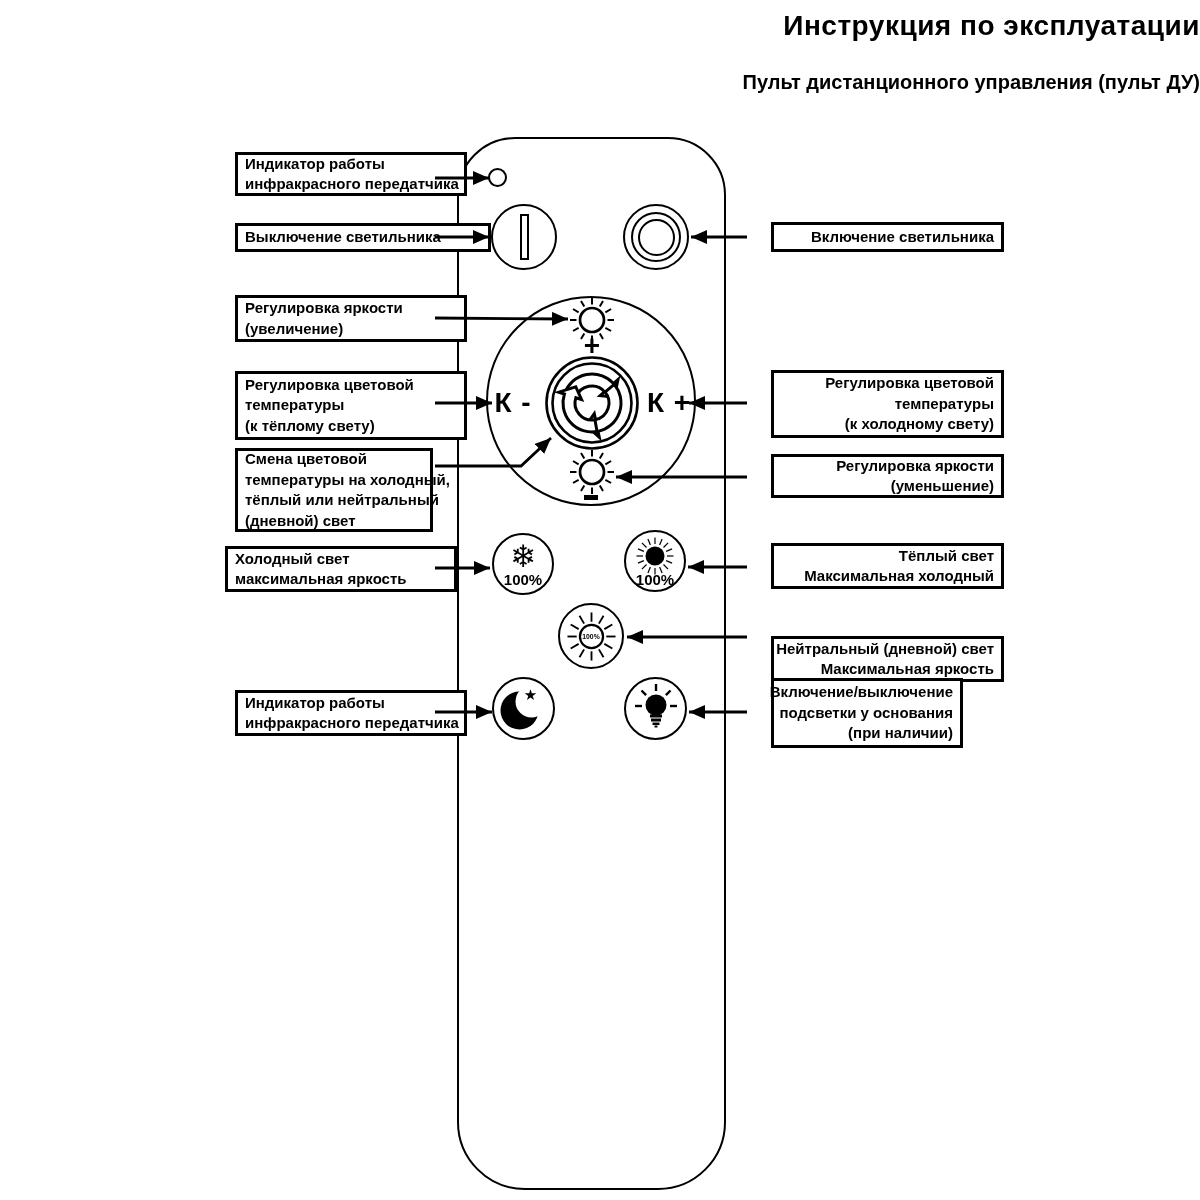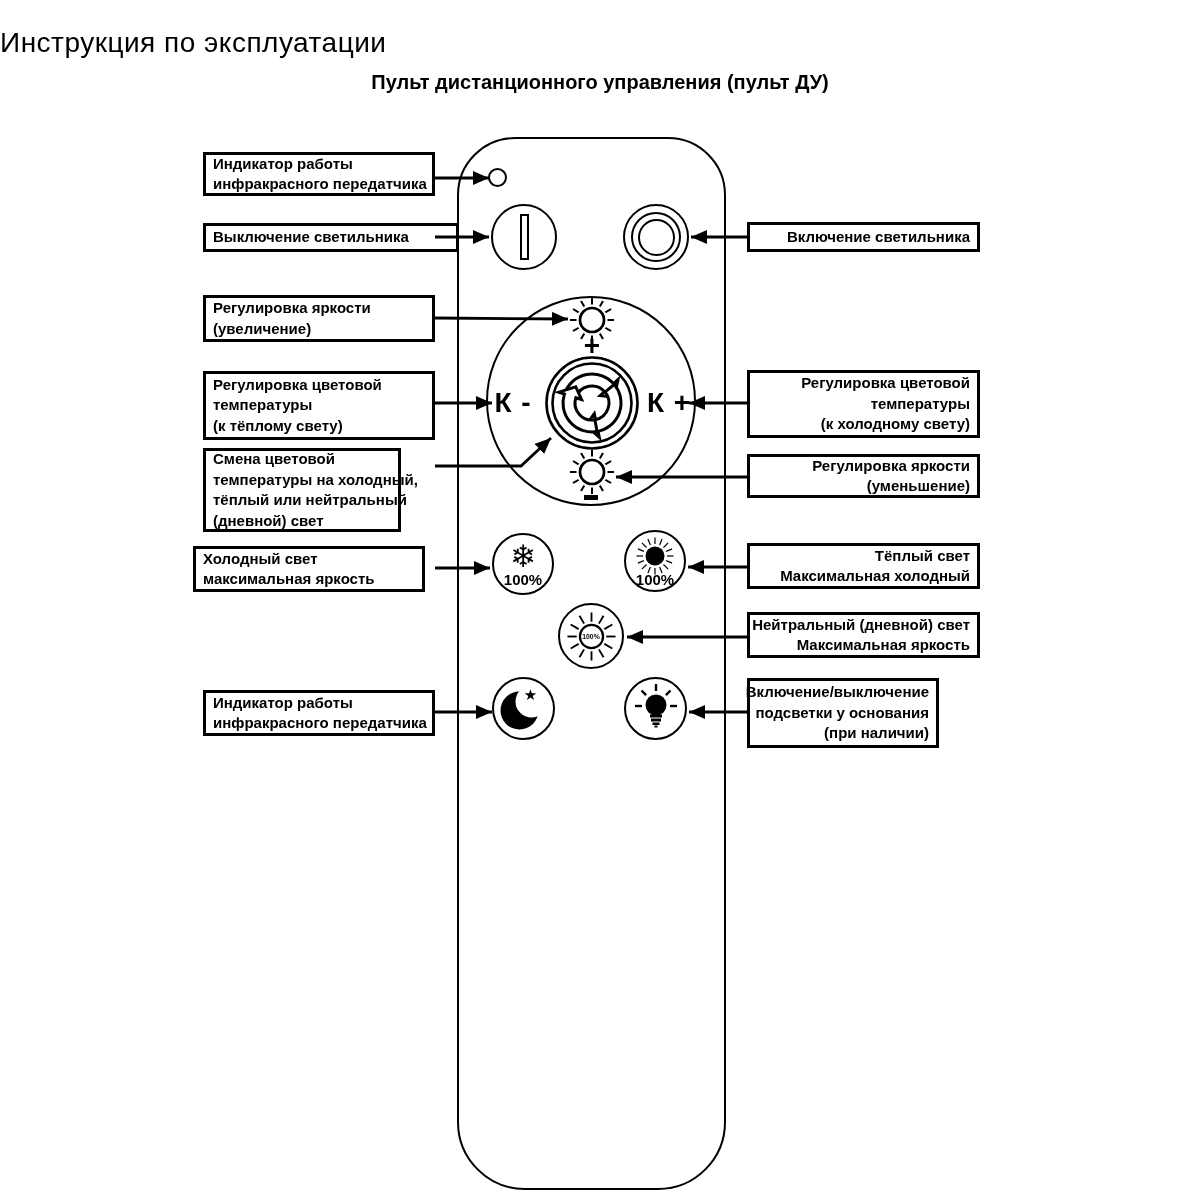--- a/index.html
+++ b/index.html
@@ -1,26 +1,26 @@
 <!DOCTYPE html>
 <html><head>
 <meta charset="utf-8">
 <style>
   html,body{margin:0;padding:0;background:#fff;}
   #canvas{position:relative;width:1200px;height:1200px;background:#fff;overflow:hidden;
           font-family:"Liberation Sans",sans-serif;color:#000;}
-  .title{position:absolute;left:0;top:10px;width:1200px;text-align:left;
-         font-size:28px;font-weight:normal;letter-spacing:.5px;margin-top:17px;}
-  .subtitle{position:absolute;left:0;top:71px;width:1200px;text-align:center;
+  .title{position:absolute;left:0;top:10px;width:1200px;text-align:right;
+         font-size:28px;font-weight:bold;letter-spacing:.5px;}
+  .subtitle{position:absolute;left:0;top:71px;width:1200px;text-align:right;
          font-size:20px;font-weight:bold;}
   .box{position:absolute;border:3px solid #000;background:#fff;box-sizing:border-box;
        display:flex;align-items:center;font-size:15px;font-weight:bold;line-height:20.5px;
        white-space:pre;}
-  .box.left{text-align:left;padding:1px 4px 1px 7px;}
-  .box.right{justify-content:flex-end;text-align:right;padding:1px 7px 1px 4px;}
+  .box.left{text-align:left;padding:1px 4px 1px 7px;margin-left:32px;}
+  .box.right{justify-content:flex-end;text-align:right;padding:1px 7px 1px 4px;margin-left:24px;}
   .remote{position:absolute;left:457px;top:137px;width:269px;height:1053px;
           border:2.2px solid #000;border-radius:58px 58px 68px 68px;box-sizing:border-box;background:#fff;}
   .circ{position:absolute;border:2.4px solid #000;border-radius:50%;box-sizing:border-box;background:#fff;}
   .center-abs{position:absolute;inset:0;margin:auto;}
   .ktext{position:absolute;width:62px;height:30px;text-align:center;
          font-size:28px;font-weight:bold;line-height:30px;letter-spacing:1px;}
   .plus{position:absolute;left:572px;top:332px;width:40px;height:28px;text-align:center;
         font-size:28px;font-weight:bold;line-height:28px;}
   .minusbar{position:absolute;left:584px;top:495px;width:14px;height:5px;background:#000;}
   .btn{position:absolute;border:2.5px solid #000;border-radius:50%;box-sizing:border-box;background:#fff;
@@ -202,21 +202,21 @@
 инфракрасного передатчика</div>
 
   <div class="box right" style="left:747px;top:222px;width:233px;height:30px;">Включение светильника</div>
   <div class="box right" style="left:747px;top:370px;width:233px;height:68px;">Регулировка цветовой
 температуры
 (к холодному свету)</div>
   <div class="box right" style="left:747px;top:454px;width:233px;height:44px;">Регулировка яркости
 (уменьшение)</div>
   <div class="box right" style="left:747px;top:543px;width:233px;height:46px;">Тёплый свет
 Максимальная холодный</div>
-  <div class="box right" style="left:747px;top:612px;width:233px;height:46px;">Нейтральный (дневной) свет
+  <div class="box right" style="left:747px;top:636px;width:233px;height:46px;">Нейтральный (дневной) свет
 Максимальная яркость</div>
   <div class="box right" style="left:747px;top:678px;width:192px;height:70px;">Включение/выключение
 подсветки у основания
 (при наличии)</div>
 
   <svg class="overlay" width="1200" height="1200" viewBox="0 0 1200 1200">
     <defs>
       <marker id="ah" markerUnits="userSpaceOnUse" markerWidth="16" markerHeight="14" refX="16" refY="7" orient="auto">
         <path d="M0,0 L16,7 L0,14 Z" fill="#000"></path>
       </marker>

